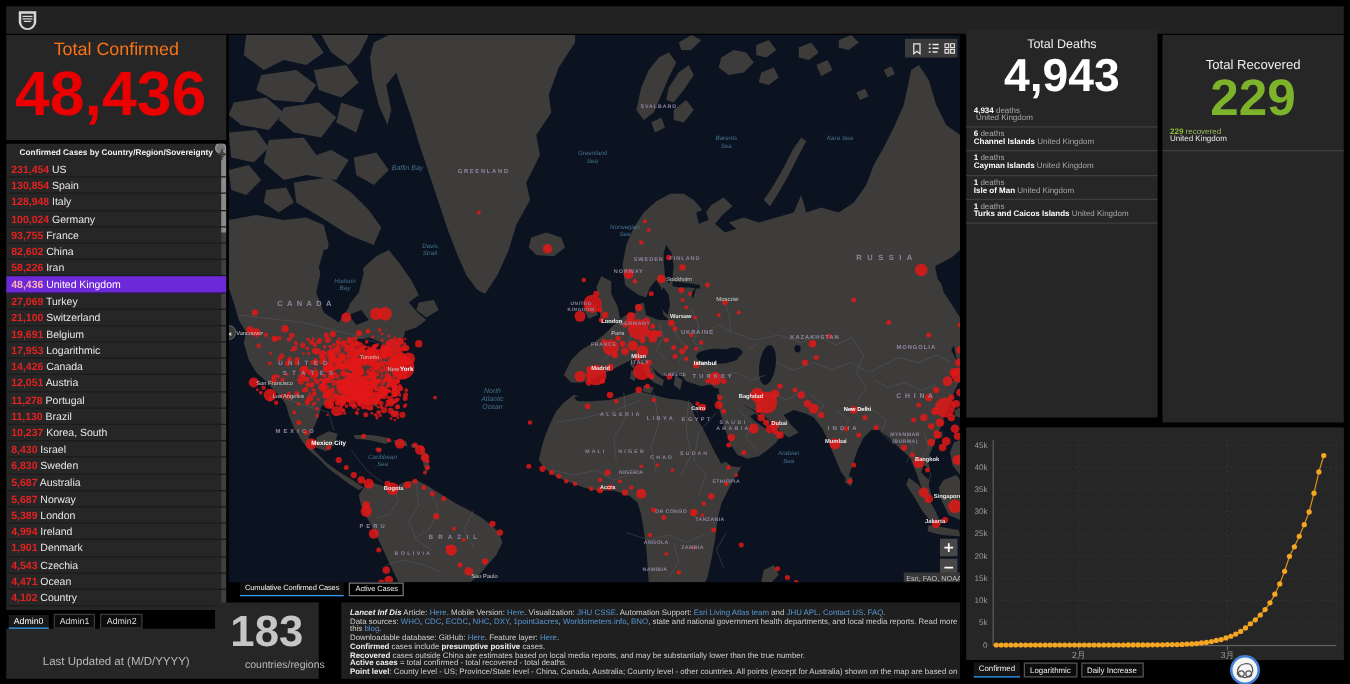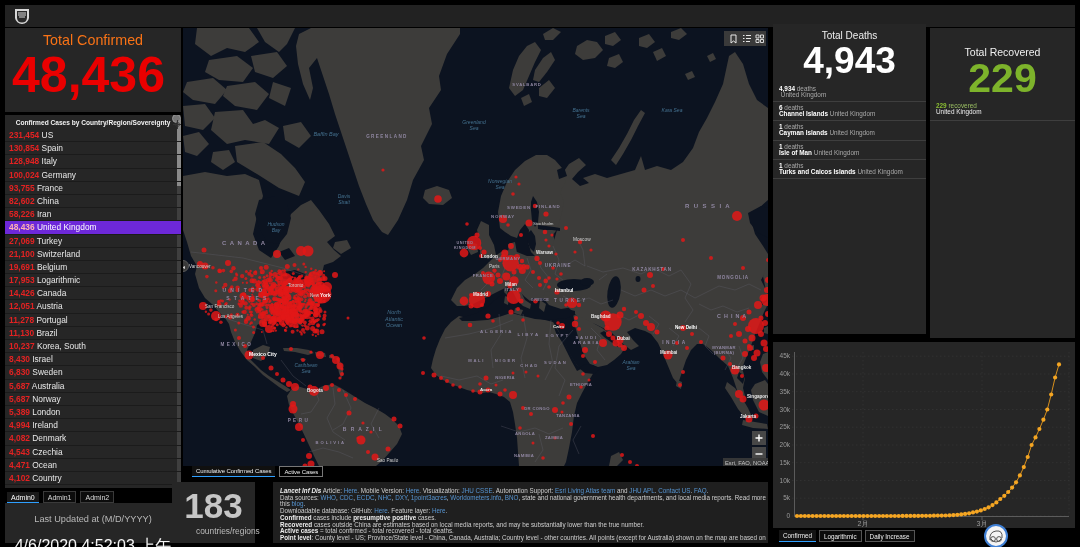--- a/index.html
+++ b/index.html
@@ -20,21 +20,21 @@
 .row .n { color:#e32222; font-weight:bold; }
 .row .c { color:#e8e8e8;text-align:right; }
 .row.sel { background:#6d28d9; }
 .row.sel .n { color:#ffb3b3; }
 .row.sel .c { color:#fff; }
 #admTabs { left:5px; top:486px; width:176px; height:14px; }
 .admtab { display:inline-block; height:12px; line-height:11px; padding:0 4px;
   color:#dcdcdc; font-size:7px; background:#0c0c0c; border:1px solid #3a3a3a; margin-right:2px; margin-left:2px; }
 .admtab.on { background:#1a1a1a; border:none; border-bottom:2px solid #2e9fff; color:#fff; }
 #updPanel { left:5px; top:503px; width:176px; height:40px; text-align:center; }
-#updPanel .l1 { color:#b9b9b9; font-size:9.2px; margin-top:11px; }
+#updPanel .l1 { color:#b9b9b9; font-size:9.2px; margin-top:21px; }
 #updPanel .l2 { color:#f5f5f5; font-size:16px; margin-top:12px; }
 #mapwrap { left:183px; top:28px; width:585px; height:438px; background:#0c1220; overflow:hidden; }
 #mapTabs { left:183px; top:466px; width:585px; height:14px; background:#000; }
 .mtab { display:inline-block; height:11px; line-height:10px; padding:0 4px; color:#efefef;
   font-size:6px; background:#161616; margin-right:2px; margin-left:2px; vertical-align:top; letter-spacing:-0.1px; }
 .mtab.on { border-bottom:1.5px solid #2e9fff; background:#101010; margin-left:9px; }
 .mtab.off { background:#000; border:1px solid #777; }
 #cr { left:172px; top:482px; width:83px; height:61px; background:#262626; text-align:center; }
 #cr .big { color:#c6c6c6; font-size:35px; font-weight:bold; line-height:35px; margin-top:6px; }
 #cr .sm { color:#bbbbbb; font-size:8.4px; margin-top:3px;margin-left:24px; }
@@ -105,21 +105,21 @@
 <div class="row"><span class="n">12,051</span> <span class="c">Austria</span></div>
 <div class="row"><span class="n">11,278</span> <span class="c">Portugal</span></div>
 <div class="row"><span class="n">11,130</span> <span class="c">Brazil</span></div>
 <div class="row"><span class="n">10,237</span> <span class="c">Korea, South</span></div>
 <div class="row"><span class="n">8,430</span> <span class="c">Israel</span></div>
 <div class="row"><span class="n">6,830</span> <span class="c">Sweden</span></div>
 <div class="row"><span class="n">5,687</span> <span class="c">Australia</span></div>
 <div class="row"><span class="n">5,687</span> <span class="c">Norway</span></div>
 <div class="row"><span class="n">5,389</span> <span class="c">London</span></div>
 <div class="row"><span class="n">4,994</span> <span class="c">Ireland</span></div>
-<div class="row"><span class="n">4,082</span> <span class="c">Denmark</span></div>
+<div class="row"><span class="n">1,901</span> <span class="c">Denmark</span></div>
 <div class="row"><span class="n">4,543</span> <span class="c">Czechia</span></div>
 <div class="row"><span class="n">4,471</span> <span class="c">Ocean</span></div>
 <div class="row"><span class="n">4,102</span> <span class="c">Country</span></div>
 </div>
 </div>
 <div id="admTabs" class="abs"><span class="admtab on">Admin0</span><span class="admtab">Admin1</span><span class="admtab">Admin2</span></div>
 <div id="updPanel" class="panel">
     <div class="l1">Last Updated at (M/D/YYYY)</div>
     <div class="l2">4/6/2020 4:52:03 上午</div>
   </div>

